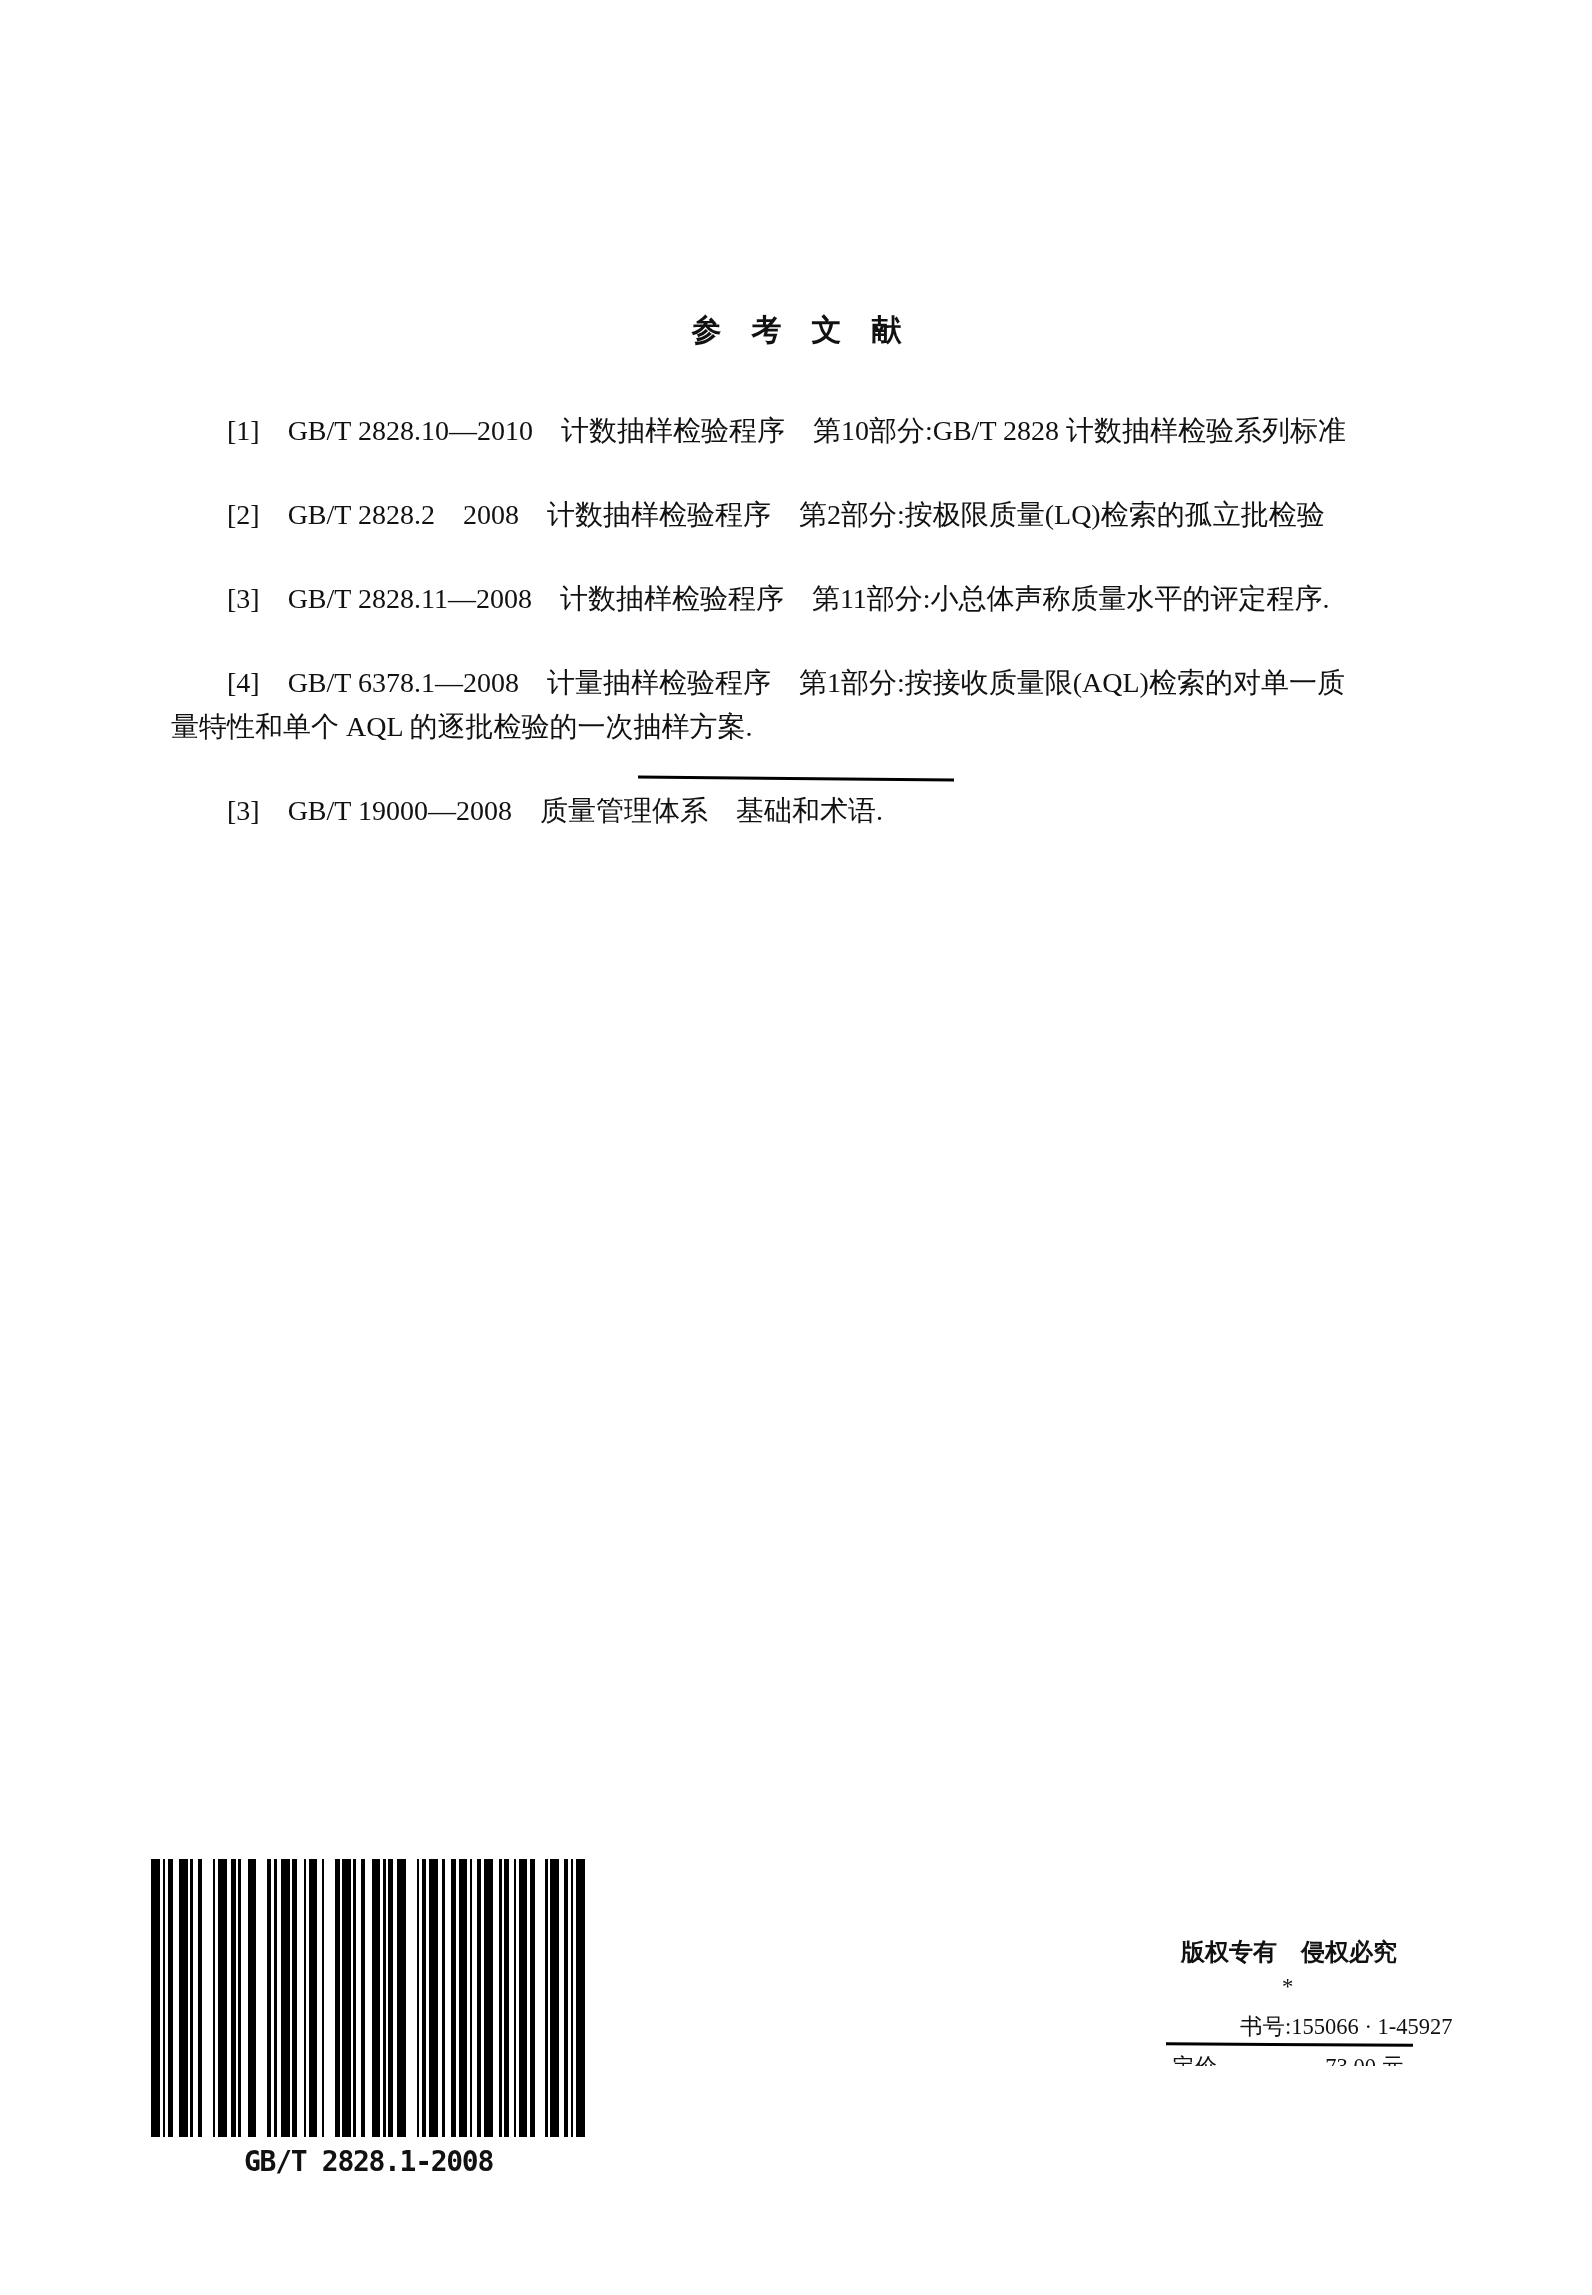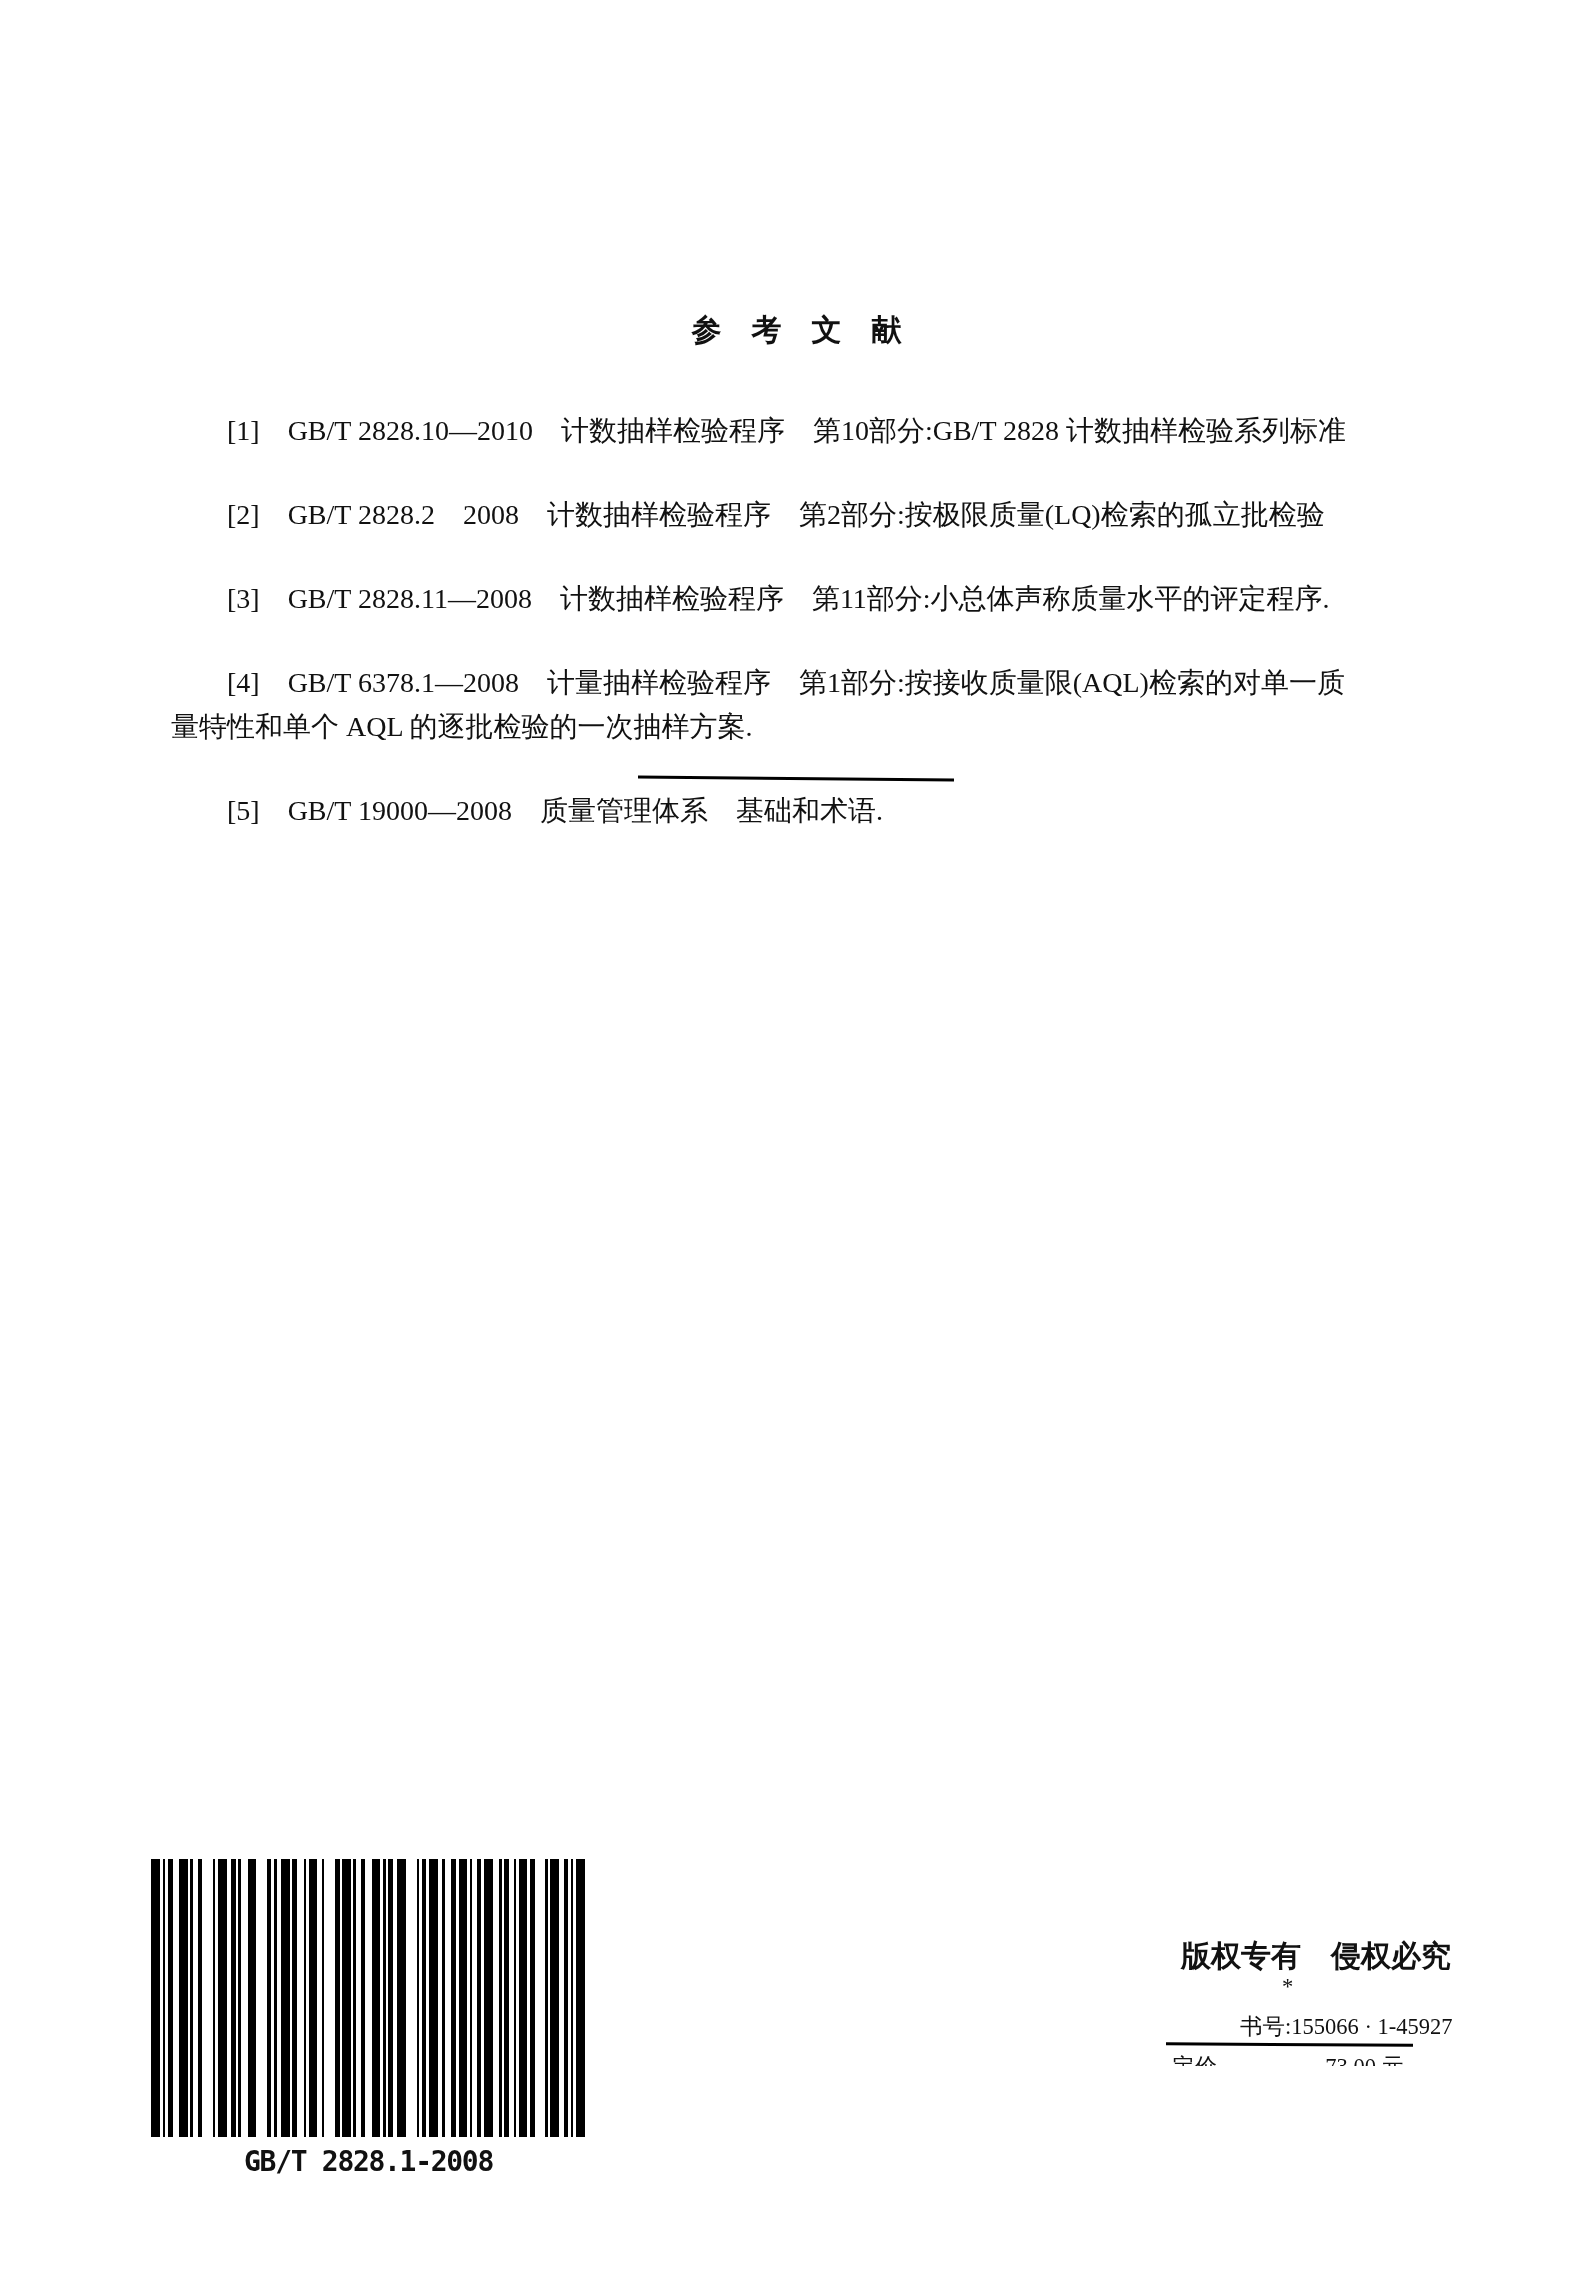--- a/index.html
+++ b/index.html
@@ -46,21 +46,21 @@
     text-align:center;
     font-family:"DejaVu Sans Mono",monospace;
     font-size:28px; letter-spacing:-1.3px; font-weight:bold;
     white-space:pre;
   }
 
   
   .copyright-line {
     position:absolute; left:1181px; top:1936px;
     font-family:"Liberation Sans","DejaVu Sans",sans-serif;
-    font-size:30px; font-weight:bold; white-space:pre;
+    font-size:24px; font-weight:bold; white-space:pre;
   }
   .imprint-asterisk {
     position:absolute; left:1282px; top:1974px;
     font-size:22.5px;
   }
   .book-number {
     position:absolute; left:1240px; top:2011px;
     font-size:22.5px; white-space:pre;
   }
   .imprint-rule {
@@ -83,21 +83,21 @@
 
 
   <div class="doc-title">参　考　文　献</div>
 
   <div class="refs">
     <div class="ref-line indent">[1]　GB/T 2828.10—2010　计数抽样检验程序　第10部分:GB/T 2828 计数抽样检验系列标准</div>
     <div class="ref-line indent">[2]　GB/T 2828.2　2008　计数抽样检验程序　第2部分:按极限质量(LQ)检索的孤立批检验</div>
     <div class="ref-line indent">[3]　GB/T 2828.11—2008　计数抽样检验程序　第11部分:小总体声称质量水平的评定程序.</div>
     <div class="ref-line indent">[4]　GB/T 6378.1—2008　计量抽样检验程序　第1部分:按接收质量限(AQL)检索的对单一质</div>
     <div class="ref-line">量特性和单个 AQL 的逐批检验的一次抽样方案.</div>
-    <div class="ref-line indent">[5]　GB/T 19000—2008　质量管理体系　基础和术语.</div>
+    <div class="ref-line indent">[3]　GB/T 19000—2008　质量管理体系　基础和术语.</div>
   </div>
 
   <div class="mid-divider"></div>
 
   <div class="barcode">
       <div class="bar" style="width: 8.6px; margin-right: 3.3px;"></div>
       <div class="bar" style="width: 2.6px; margin-right: 2.6px;"></div>
       <div class="bar" style="width: 4.6px; margin-right: 6.6px;"></div>
       <div class="bar" style="width: 8.6px; margin-right: 2.6px;"></div>
       <div class="bar" style="width: 2.6px; margin-right: 4.6px;"></div>

